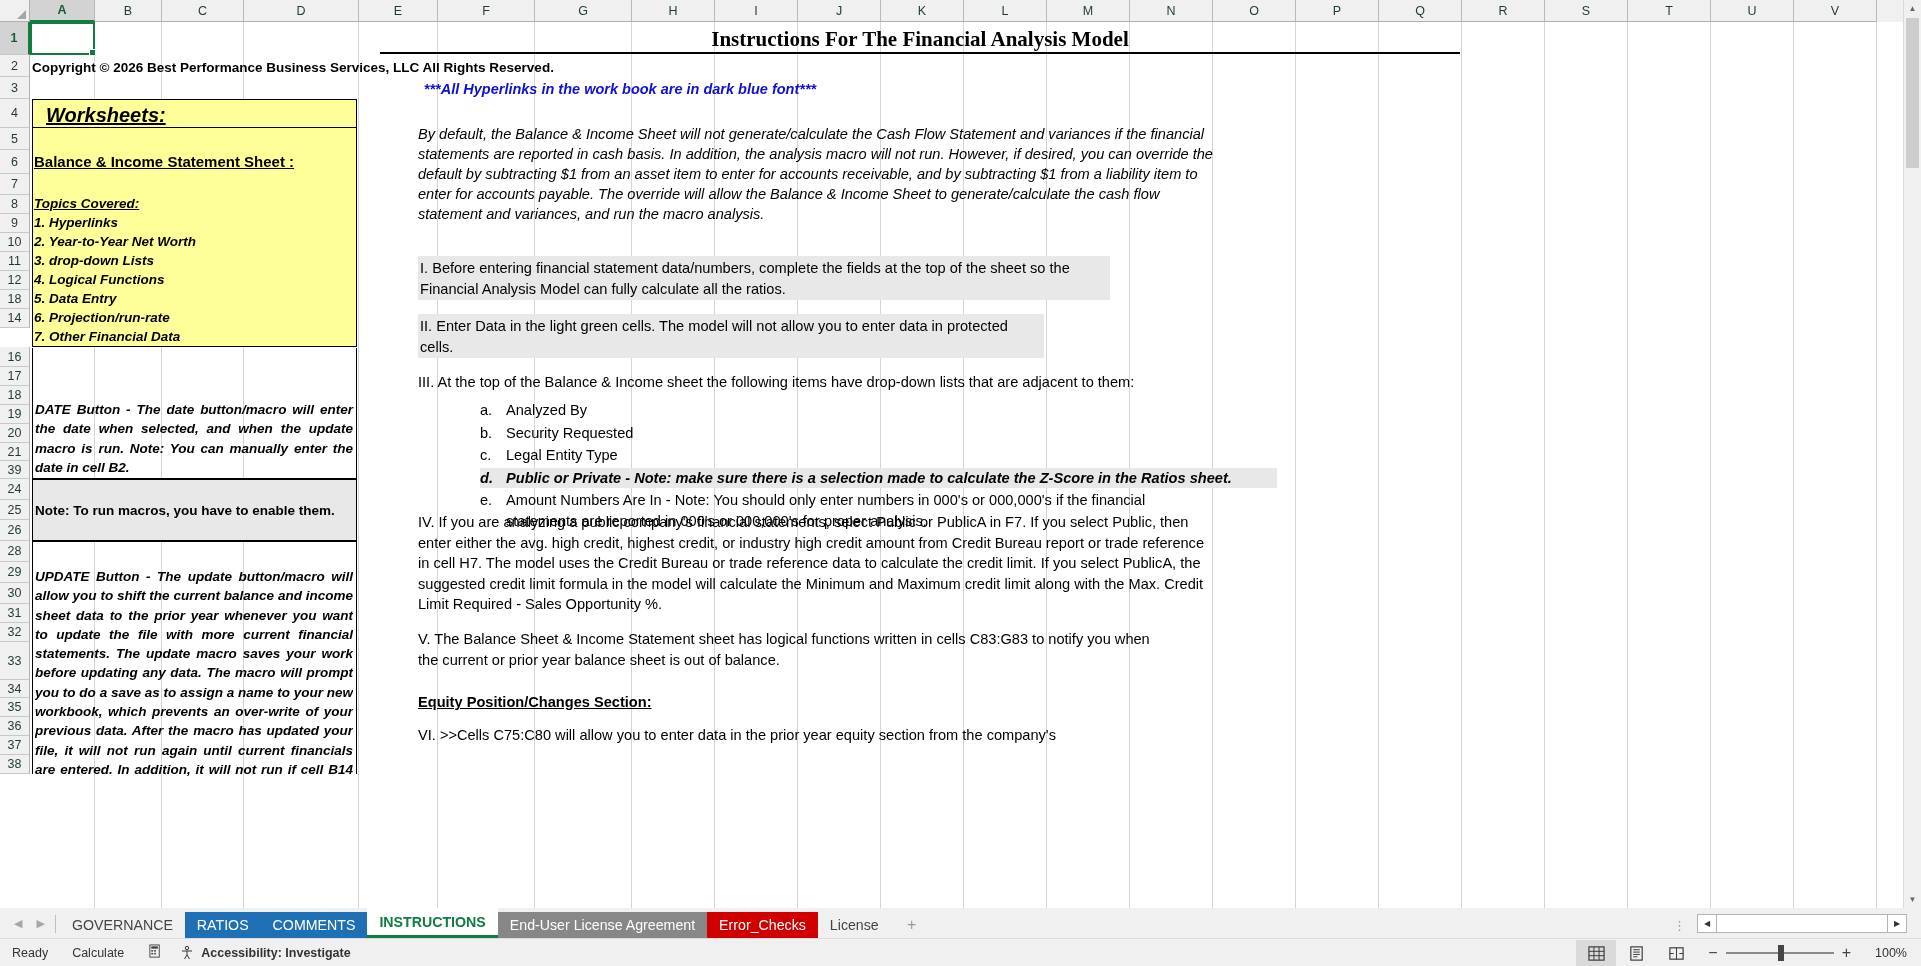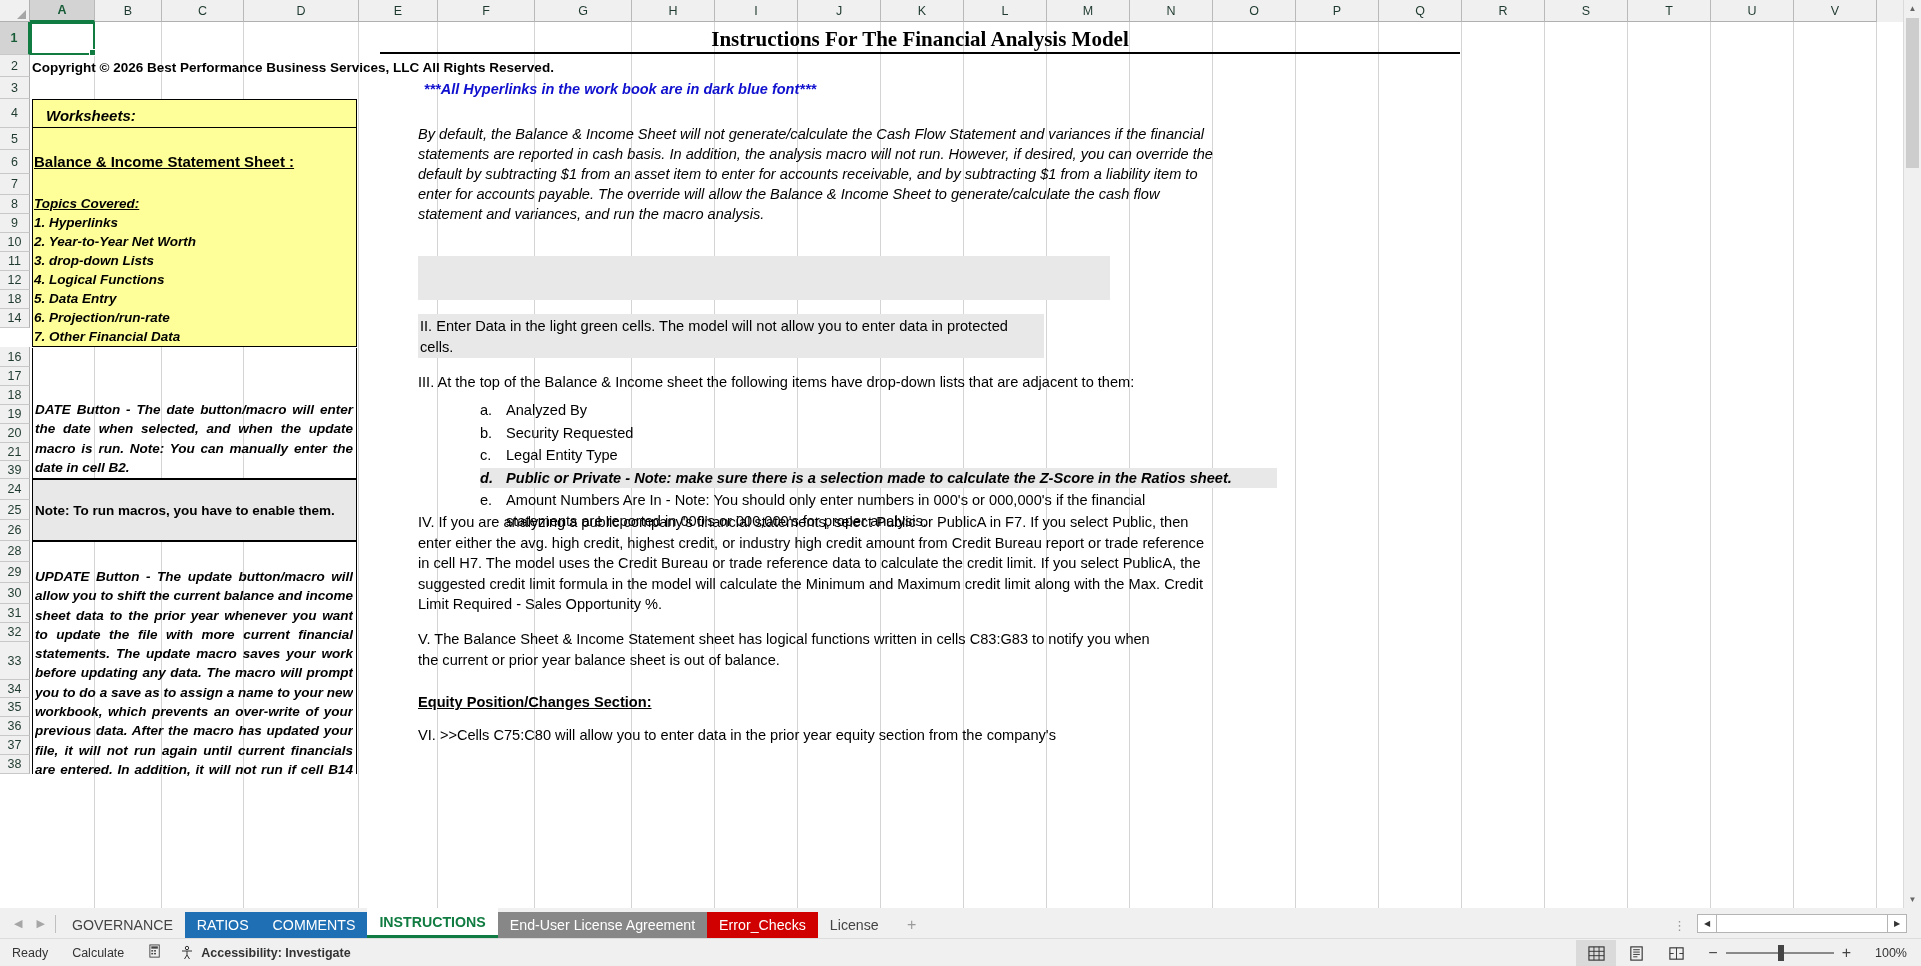--- a/index.html
+++ b/index.html
@@ -41,21 +41,21 @@
   .selbox .handle{position:absolute;right:-3px;bottom:-3px;width:5px;height:5px;background:#107c41;border:1px solid #fff;}
 
   
   .yellow{background:#ffff99;}
   .greybox{background:#e8e8e8;}
 
   .title-cell{font-family:"Liberation Serif","DejaVu Serif",serif;font-weight:700;font-size:21px;text-align:center;}
   .copyright{font-weight:700;font-size:13.5px;}
   .hyperlink-note{color:#1010cf;font-style:italic;font-weight:700;font-size:14.5px;text-align:center;}
 
-  .ws-head{font-style:italic;font-weight:700;font-size:15px;padding-left:10px;}
+  .ws-head{font-style:italic;font-weight:700;font-size:20px;text-decoration:underline;padding-left:10px;}
   .ws-sub{font-weight:700;font-size:15px;text-decoration:underline;}
   .ws-topics{font-style:italic;font-weight:700;font-size:13.5px;text-decoration:underline;}
   .ws-item{font-style:italic;font-weight:700;font-size:13.5px;}
 
   .para-ital{font-style:italic;font-weight:700;font-size:13.5px;text-align:justify;line-height:19.3px;}
   .note-bold{font-weight:700;font-size:13.5px;}
 
   .body-ital{font-style:italic;font-size:14.6px;line-height:20px;color:#000;}
   .body-txt{font-size:14.6px;line-height:20.6px;color:#000;}
   .body-sub{font-size:14.6px;font-weight:700;text-decoration:underline;}
@@ -231,20 +231,21 @@
       <div class="greybox" style="position:absolute;left:2px;top:458px;width:325px;height:61px;border-left:1px solid #000;border-right:1px solid #000;box-sizing:border-box;"></div>
       <div class="cell note-bold" style="left:5px;top:478px;width:318px;height:20px;display:flex;align-items:center;">Note: To run macros, you have to enable them.</div>
       <div style="position:absolute;left:2px;top:518px;width:325px;height:2px;background:#000;"></div>
 
       <div style="position:absolute;left:2px;top:520px;width:325px;height:232px;border-left:1px solid #000;border-right:1px solid #000;box-sizing:border-box;"></div>
       <div class="cell para-ital" style="left:5px;top:545px;width:318px;height:210px;overflow:hidden;">UPDATE Button - The update button/macro will allow you to shift the current balance and income sheet data to the prior year whenever you want to update the file with more current financial statements.  The update macro saves your work before updating any data. The macro will prompt you to do a save as to assign a name to your new workbook, which prevents an over-write of your previous data. After the macro has updated your file, it will not run again until current financials are entered. In addition, it will not run if cell B14 on</div>
 
       <div class="cell body-ital" style="left:388px;top:102px;width:808px;height:105px;text-align:left;">By default, the Balance  &amp; Income Sheet will not generate/calculate the Cash Flow Statement and variances if the financial statements are reported in cash basis.  In addition, the analysis macro will not run.  However, if desired, you can override the default by subtracting $1 from an asset item to enter for accounts receivable, and by subtracting $1 from a liability item to enter for accounts payable.  The override will allow the Balance &amp; Income Sheet to generate/calculate the cash flow statement and variances, and run the macro analysis.</div>
 
       <div class="hl-row" style="position:absolute;left:388px;top:234px;width:692px;height:44px;"></div>
+      <div class="cell body-txt" style="left:390px;top:236px;width:680px;height:42px;">I.  Before entering financial statement data/numbers, complete the fields at the top of the sheet so the Financial Analysis Model can fully calculate all the ratios.</div>
 
       <div class="hl-row" style="position:absolute;left:388px;top:292px;width:626px;height:44px;"></div>
       <div class="cell body-txt" style="left:390px;top:294px;width:615px;height:42px;">II.  Enter Data in the light green cells.  The model will not allow you to enter data in protected cells.</div>
 
       <div class="cell body-txt" style="left:388px;top:350px;width:800px;height:22px;">III. At the top of the Balance &amp; Income sheet the following items have drop-down lists that are adjacent to them:</div>
 
       <div style="position:absolute;left:450px;top:378px;width:760px;">
         <div style="position:relative;display:flex;margin-bottom:2px;">
           <span class="body-txt" style="width:26px;">a.</span>
           <span class="body-txt">Analyzed By</span>

